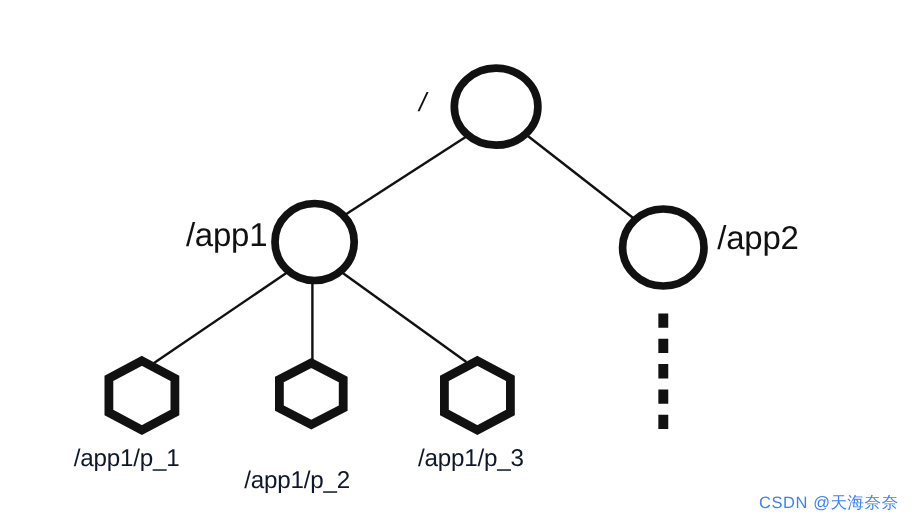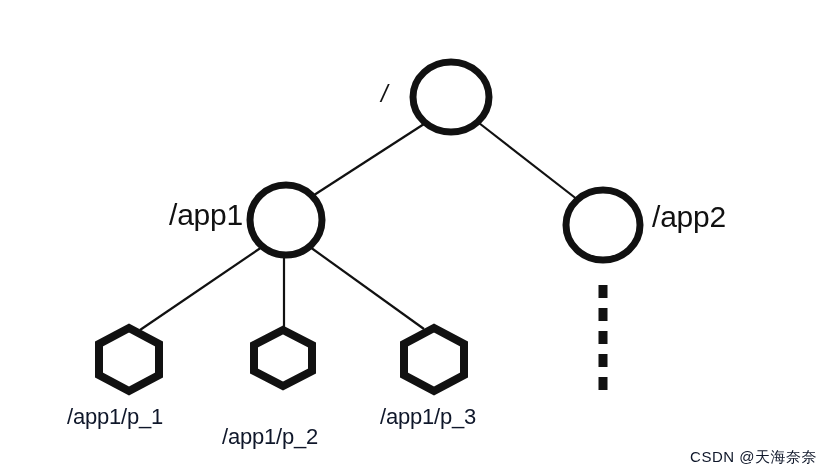--- a/index.html
+++ b/index.html
@@ -60,21 +60,21 @@
   #label-leaf-0 { left: 67px;  top: 404px; }
   #label-leaf-1 { left: 222px; top: 424px; }
   #label-leaf-2 { left: 380px; top: 404px; }
 
   #watermark {
     position: absolute;
     right: 16px;
     bottom: 6px;
     font-family: "Liberation Sans", sans-serif;
     font-size: 15px;
-    color: #0f172a;
+    color: #3b82f6;
     letter-spacing: 0.5px;
     white-space: nowrap;
   }
 </style>
 </head>
 <body>
 
 <div id="canvas">
 
   <svg id="tree-svg" viewBox="0 0 833 473">

